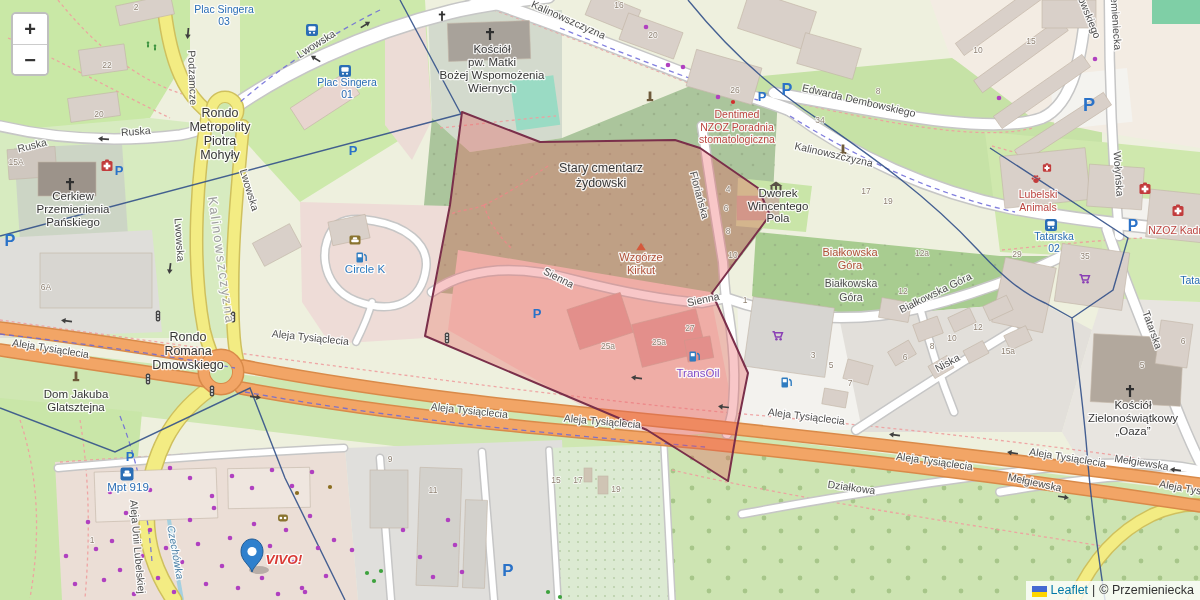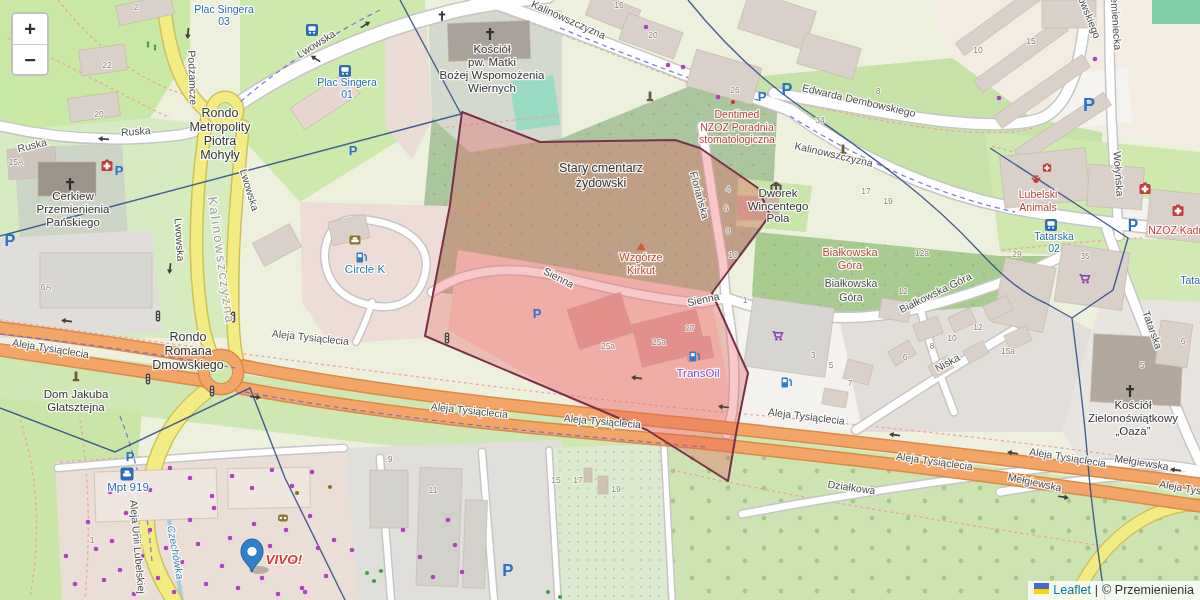--- a/index.html
+++ b/index.html
@@ -10,21 +10,21 @@
   .mlab{paint-order:stroke;stroke:#ffffff;stroke-width:2.6px;stroke-opacity:.85;stroke-linejoin:round;}
   .mlab.hn{stroke-width:1.6px;}
   .mlab.b{font-weight:bold}.mlab.i{font-style:italic}
   .zoomctl{position:absolute;top:12px;left:11px;width:34px;border:2px solid rgba(0,0,0,.25);
            border-radius:5px;overflow:hidden;background:#fff;z-index:10;}
   .zoomctl button{display:block;width:100%;height:30px;background:#fff;border:none;
            font-family:"Liberation Sans",sans-serif;font-weight:bold;font-size:20px;line-height:28px;
            color:#333;padding:0;cursor:pointer;}
   .zoomctl button + button{border-top:1px solid #ccc;}
   .attribution{position:absolute;right:0;bottom:0;background:rgba(255,255,255,.8);
-           padding:2px 6px 3px 6px;font-size:12.5px;color:#333;display:flex;align-items:flex-start;gap:4px;z-index:10;}
+           padding:2px 6px 3px 6px;font-size:12.5px;color:#333;display:flex;align-items:flex-end;gap:4px;z-index:10;}
   .attribution a{text-decoration:none;cursor:pointer;}
   .flag{display:inline-block;width:15px;height:11px;line-height:0;}
   .flag i{display:block;width:100%;height:50%;}
 </style>
 </head>
 <body>
 
 <div class="stage">
 <svg id="map-svg" width="1200" height="600" viewBox="0 0 1200 600">
   <defs>
@@ -557,15 +557,15 @@
   <button>−</button>
 </div>
 
 <div class="attribution">
   <span class="flag">
         <i class="ft" style="background: rgb(70, 105, 210);"></i>
         <i class="fb" style="background: rgb(255, 213, 0);"></i>
       </span>
   <a style="color: rgb(0, 120, 168);">Leaflet</a>
   <span>|</span>
-  <a style="color: rgb(51, 51, 51);">© Przemienienia</a>
+  <a style="color: rgb(51, 51, 51);">© Przemieniecka</a>
 </div>
 </div>
 
 </body></html>

